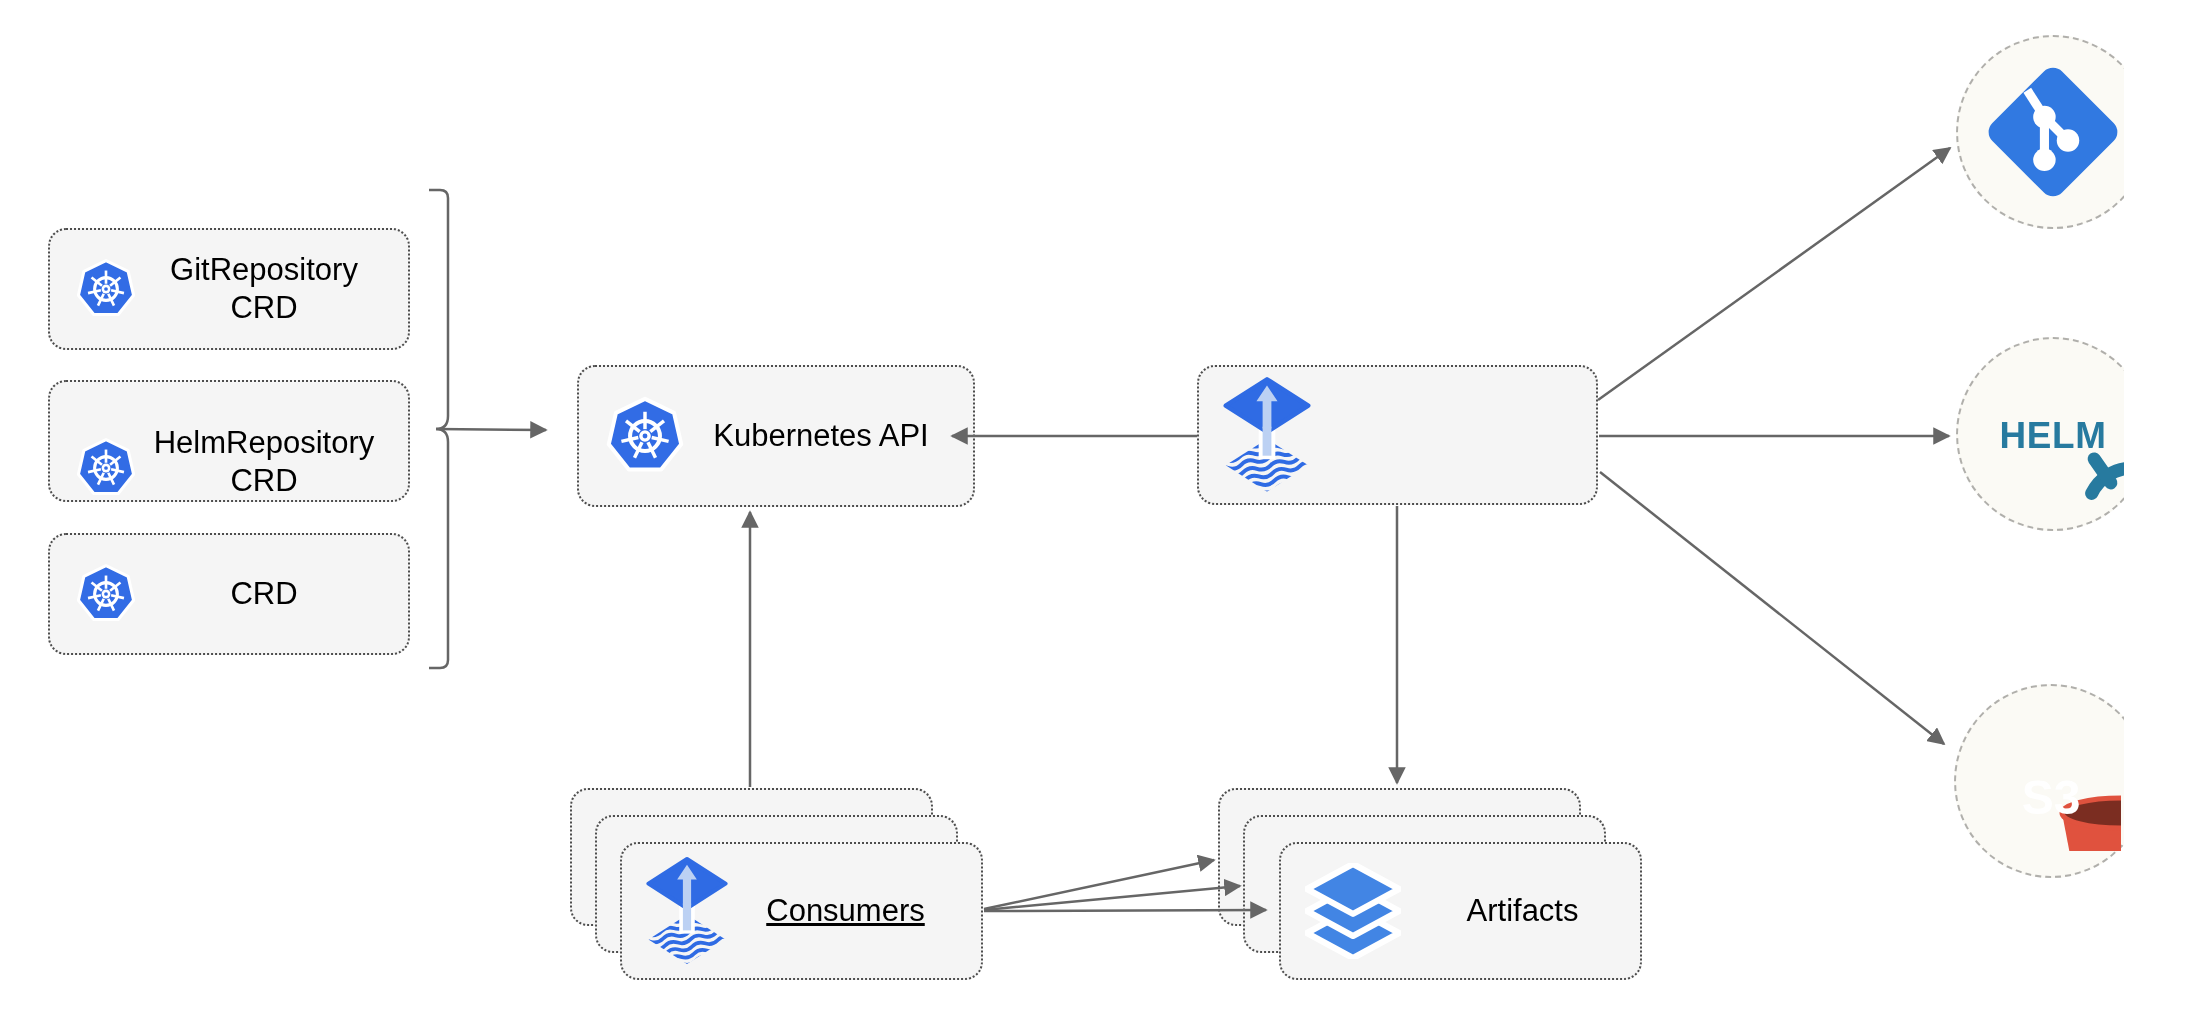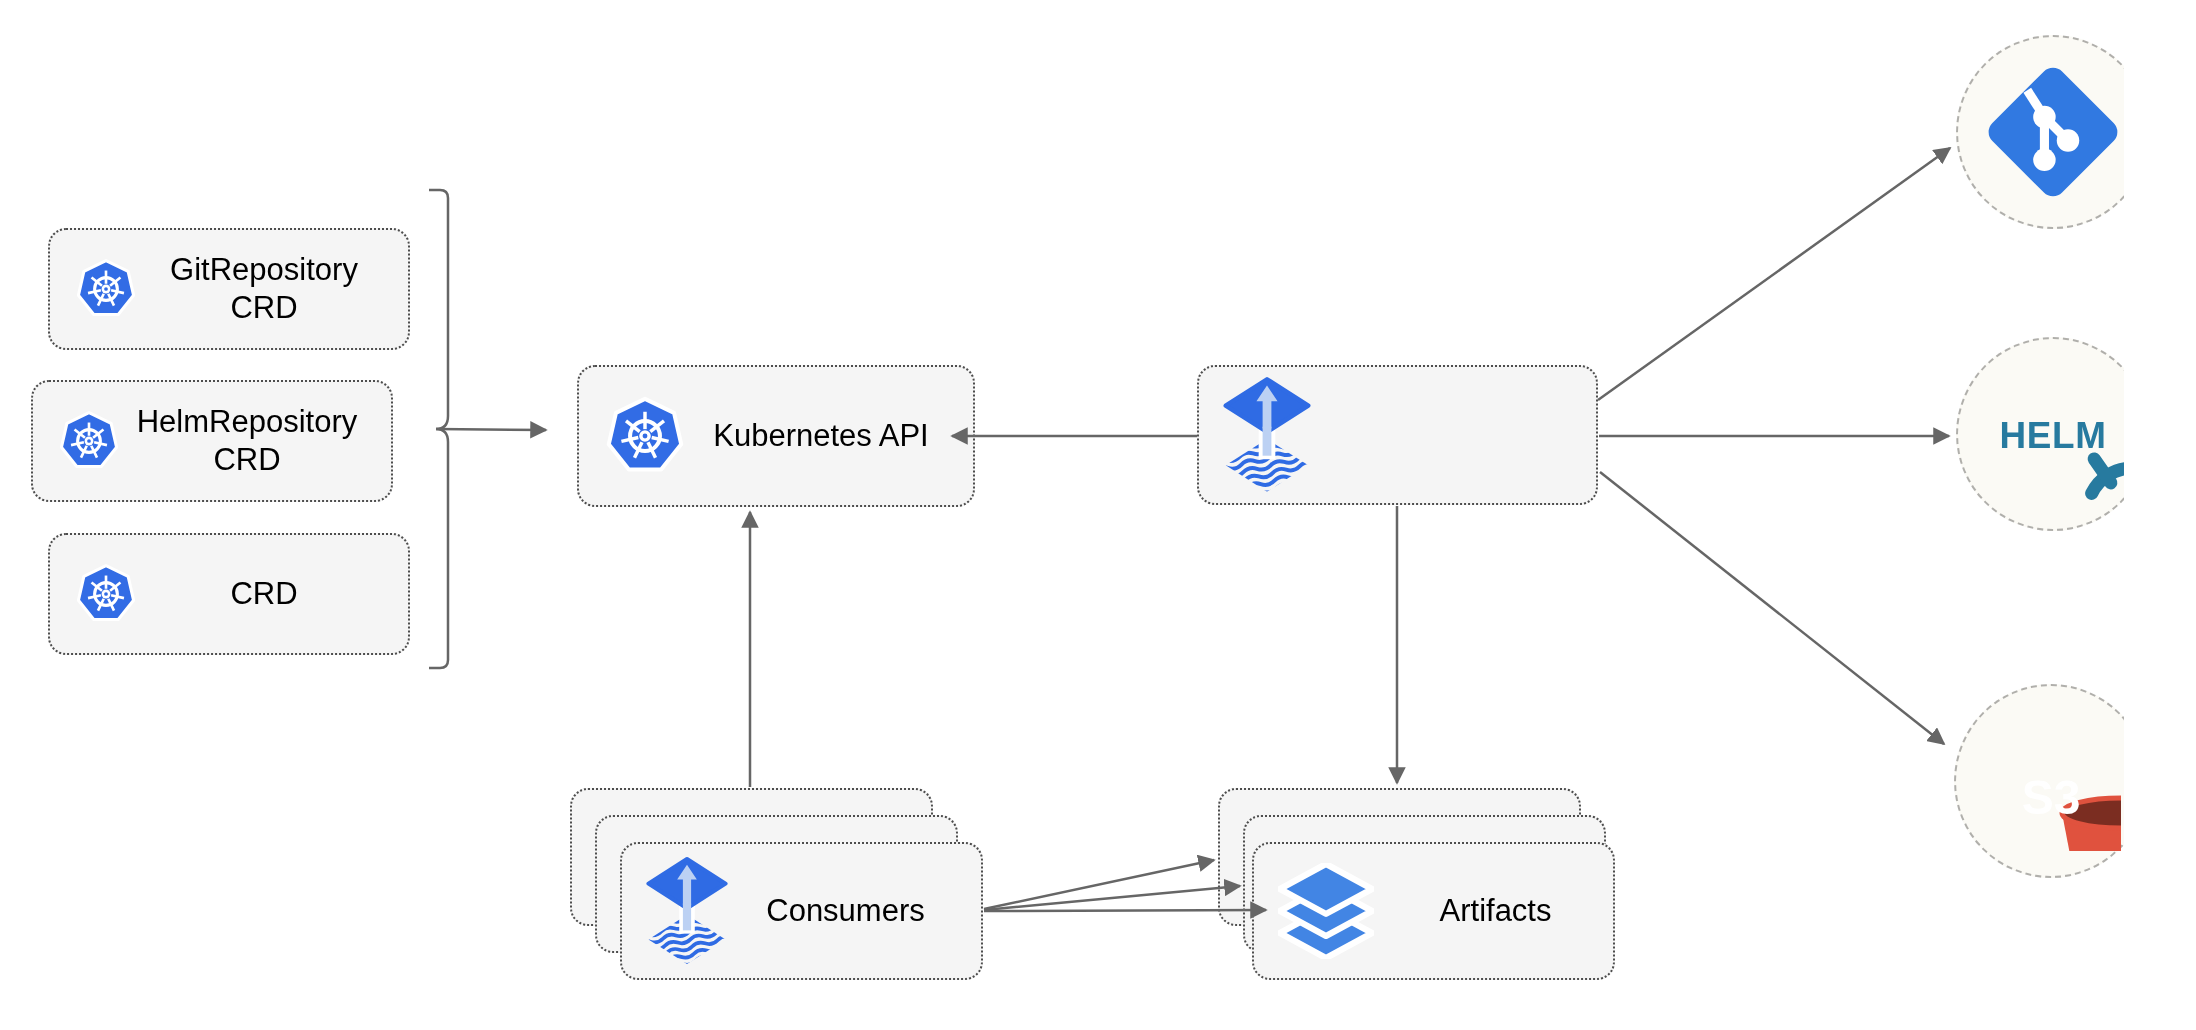--- a/index.html
+++ b/index.html
@@ -126,21 +126,21 @@
   <div class="node" style="left:48px;top:228px;width:362px;height:122px;">
     <svg width="64" height="64">
         <use href="#sym-k8s"></use>
       </svg>
     <div class="label">
       <span>GitRepository</span>
       <span>CRD</span>
     </div>
   </div>
 
-  <div class="node" style="left:31px;top:380px;width:362px;height:122px;">
+  <div class="node" style="left:48px;top:380px;width:362px;height:122px;align-items:flex-end;">
     <svg width="64" height="64">
         <use href="#sym-k8s"></use>
       </svg>
     <div class="label">
       <span>HelmRepository</span>
       <span>CRD</span>
     </div>
   </div>
 
   <div class="node" style="left:48px;top:533px;width:362px;height:122px;">
@@ -164,32 +164,32 @@
   <div class="node" style="left:1197px;top:365px;width:401px;height:140px;">
     <svg width="88" height="123">
         <use href="#sym-flux"></use>
       </svg>
     <div class="label">
     </div>
   </div>
 
   <div class="shadow-box" style="left:570px;top:788px;width:363px;height:138px;"></div>
   <div class="shadow-box" style="left:595px;top:815px;width:363px;height:138px;"></div>
-  <div class="node" style="left:620px;top:842px;width:363px;height:138px;">
+  <div class="node" style="left:620px;top:842px;width:363px;height:138px;text-decoration:underline;">
     <svg width="82" height="115">
         <use href="#sym-flux"></use>
       </svg>
     <div class="label">
       <span>Consumers</span>
     </div>
   </div>
 
   <div class="shadow-box" style="left:1218px;top:788px;width:363px;height:138px;"></div>
   <div class="shadow-box" style="left:1243px;top:815px;width:363px;height:138px;"></div>
-  <div class="node" style="left:1252px;top:842px;width:363px;height:138px;gap:22px;">
+  <div class="node" style="left:1279px;top:842px;width:363px;height:138px;gap:22px;">
     <svg width="96" height="96">
         <use href="#sym-layers"></use>
       </svg>
     <div class="label">
       <span>Artifacts</span>
     </div>
   </div>
 
   <div class="circle" style="left:1956px;top:35px;">
     <svg width="150" height="150">

